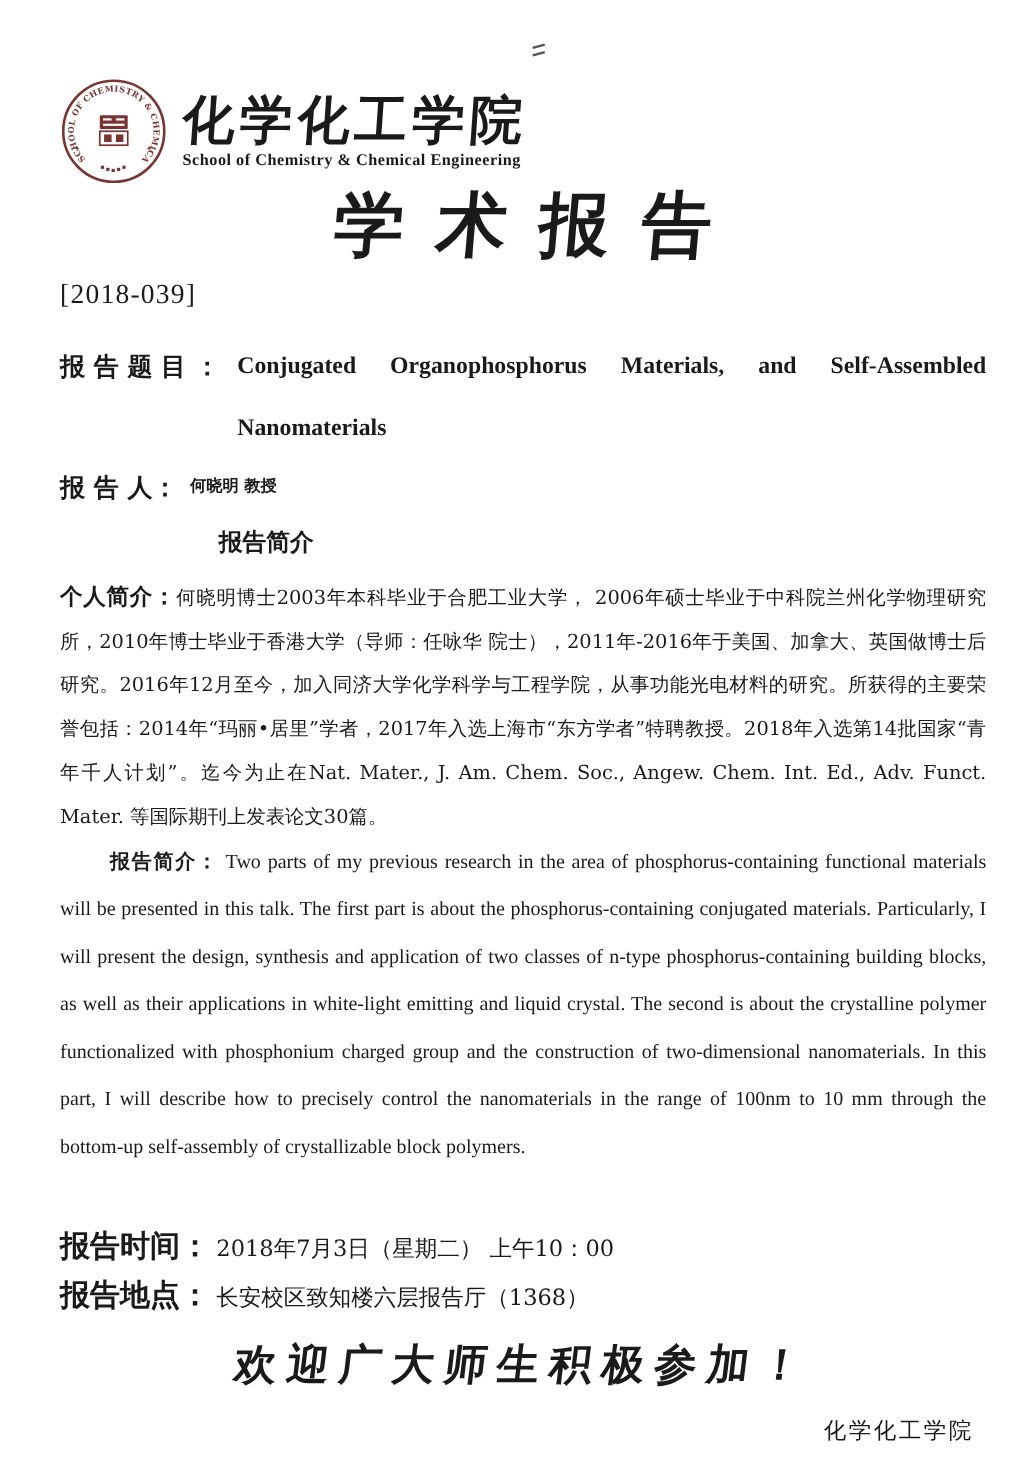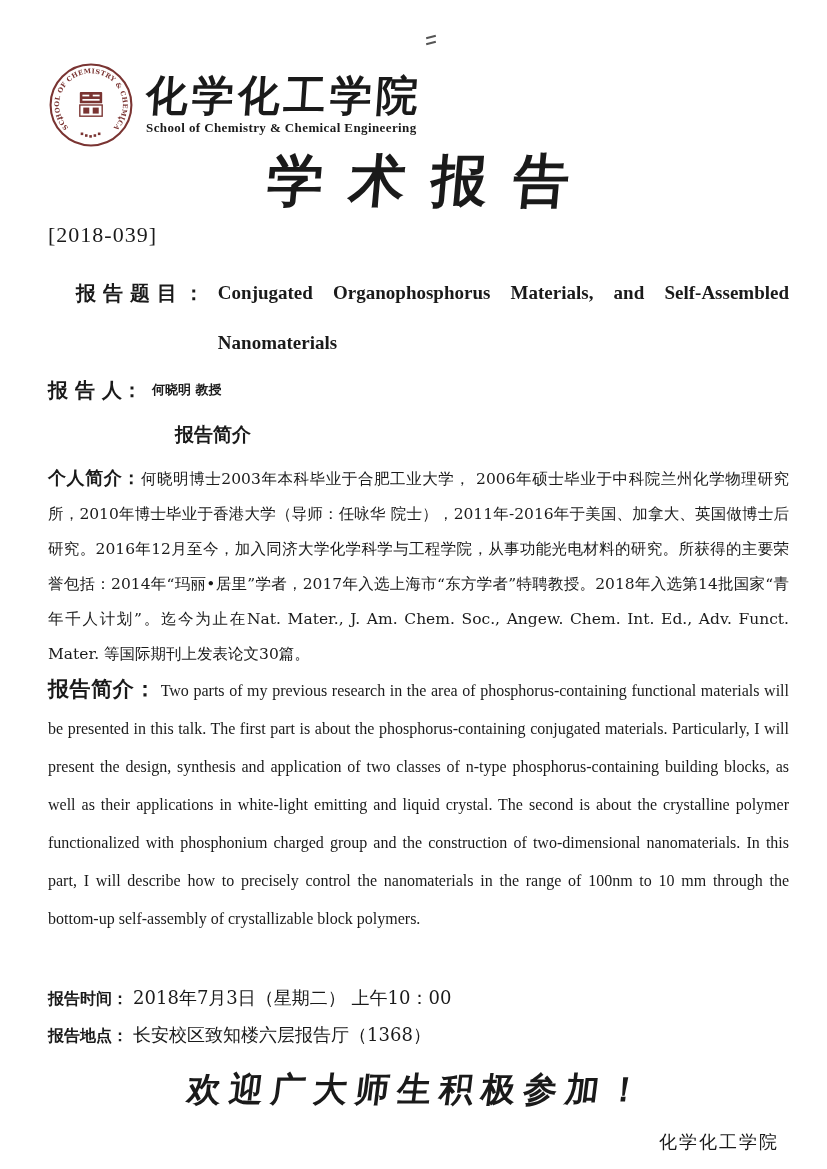--- a/index.html
+++ b/index.html
@@ -41,21 +41,21 @@
     font-family: "DejaVu Serif", serif;
   }
   .doc-number {
     text-align: left; font-size: 22px; letter-spacing: 1px;
     margin-top: 10px; line-height: 26px;
     font-family: "Liberation Serif", serif;
   }
 
   
   .row { display: flex; align-items: flex-start; }
-  .topic-row { margin-top: 20px; line-height: 50px; margin-left: 28px; }
+  .topic-row { margin-top: 20px; line-height: 50px; }
   .row-label {
     flex: none; font-weight: 900; font-size: 20px; white-space: nowrap;
     font-family: "DejaVu Serif", serif;
   }
   .topic-value {
     flex: 1; font-weight: bold; font-size: 19px;
     text-align: justify; font-family: "Liberation Serif", serif;
     padding-left: 14px;
   }
   .speaker-row { line-height: 44px; }
@@ -69,26 +69,26 @@
   .bio {
     margin-top: 4px; font-size: 15.5px; line-height: 35px;
     text-align: justify; font-family: "DejaVu Serif", serif;
   }
   .para-label { font-weight: 900; font-family: "DejaVu Serif", serif; }
   .bio-label { font-size: 18px; }
   .abstract {
     margin-top: 0; font-size: 16px; line-height: 38px;
     text-align: justify; font-family: "Liberation Serif", serif;
   }
-  .abs-label { font-size: 21px; font-family: Liberation Mono, monospace; }
+  .abs-label { font-size: 16px; font-family: Liberation Sans, sans-serif; margin-left: 40px; }
 
   
   .meta { line-height: 36px; }
   .time-row { margin-top: 42px; }
-  .meta-label { font-weight: 900; font-size: 16px; font-family: "DejaVu Serif", serif; }
+  .meta-label { font-weight: 900; font-size: 24px; font-family: "DejaVu Serif", serif; }
   .meta-value { font-size: 18px; font-family: "DejaVu Serif", serif; }
 
   
   .welcome {
     margin-top: 10px; text-align: center;
     font-size: 34px; font-weight: 900; letter-spacing: 8px;
     transform: skewX(-7deg); line-height: 50px;
     font-family: "DejaVu Serif", serif;
   }
   .footer { margin-top: 8px; text-align: right; padding-right: 10px; }

